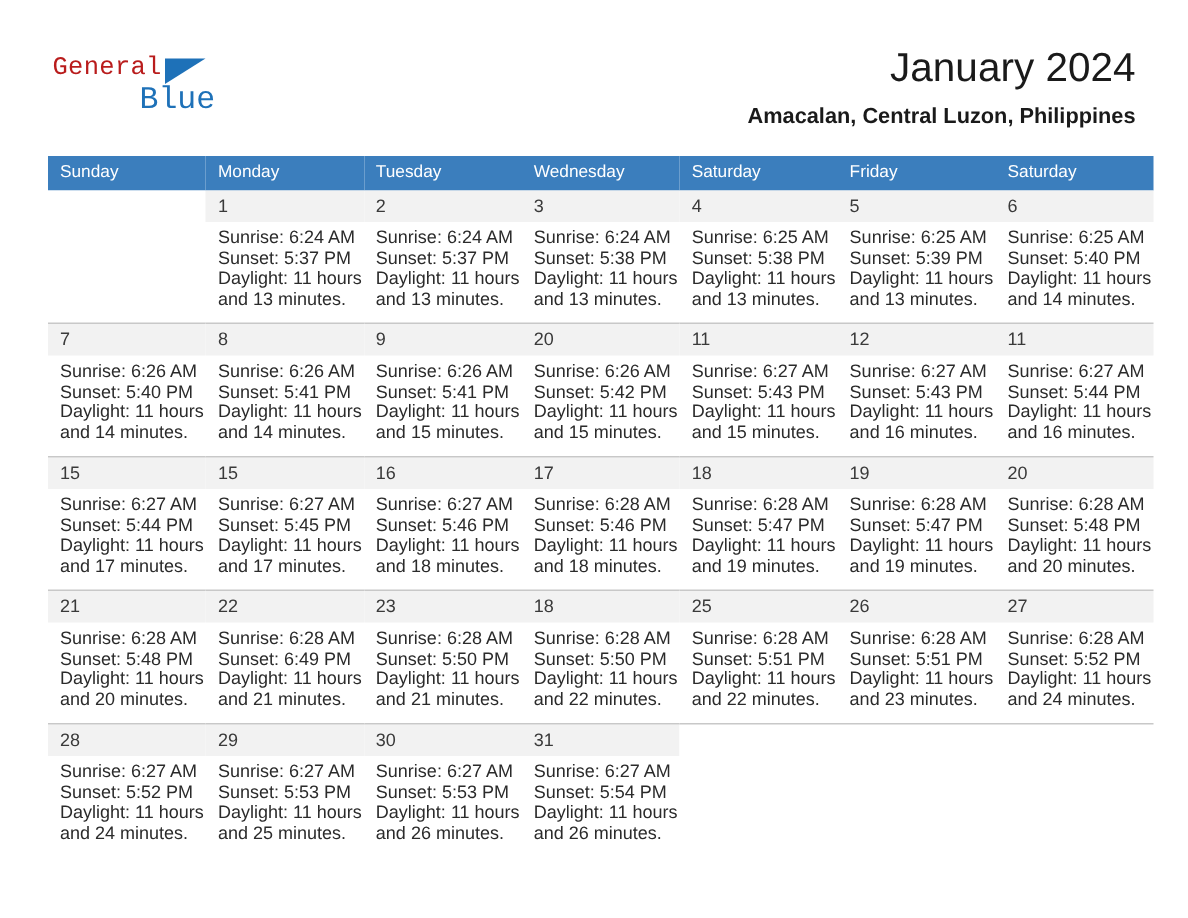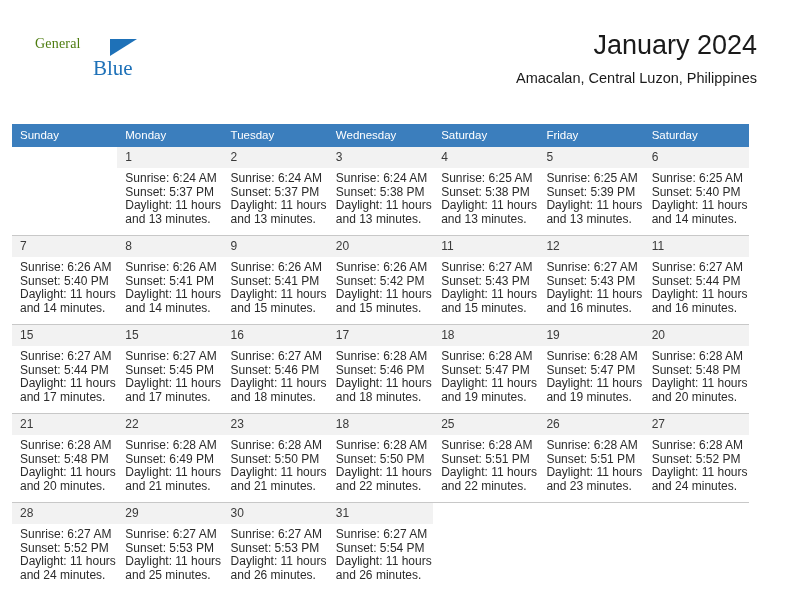--- a/index.html
+++ b/index.html
@@ -33,75 +33,74 @@
     position: absolute;
     left: 0;
     top: 0;
     width: 220px;
     height: 60px;
   }
   .logo-general {
     position: absolute;
     left: 0;
     top: 8px;
-    font-size: 14px;
+    font-size: 17px;
     letter-spacing: 0.2px;
-    color: #4d7c0f;
-    font-family: Liberation Serif, serif;
+    color: #b91c1c;
+    font-family: Liberation Mono, monospace;
     font-weight: 400;
   }
   .logo-tri {
     position: absolute;
     left: 75px;
     top: 11px;
     width: 0;
     height: 0;
     border-left: 27px solid #1e71b8;
     border-bottom: 17px solid transparent;
   }
   .logo-blue {
     position: absolute;
     left: 58px;
     top: 28px;
     font-size: 21px;
     color: #1e71b8;
-    font-family: Liberation Serif, serif;
+    font-family: Liberation Mono, monospace;
     font-weight: 400;
   }
   .title-wrap {
     position: absolute;
     right: 0;
     top: 0;
     text-align: right;
   }
   .cal-title {
     font-size: 27px;
     color: #1a1a1a;
     font-weight: 400;
     line-height: 34px;
     white-space: nowrap;
   }
   .cal-subtitle {
     font-size: 14.5px;
     color: #1a1a1a;
-    font-weight: 400;
+    font-weight: 700;
     line-height: 20px;
     margin-top: 6px;
     white-space: nowrap;
   }
 
   
   .calendar {
     position: absolute;
-    left: 12px;
+    left: 32px;
     top: 104px;
     width: 737px;
     border-collapse: collapse;
     table-layout: fixed;
-    margin-top: 20px;
   }
   .calendar col { width: 105.28px; }
 
   .dow-row th {
     background: #3b7ebd;
     color: #ffffff;
     font-size: 11.5px;
     font-weight: 400;
     text-align: left;
     padding: 5px 0 5px 8px;

